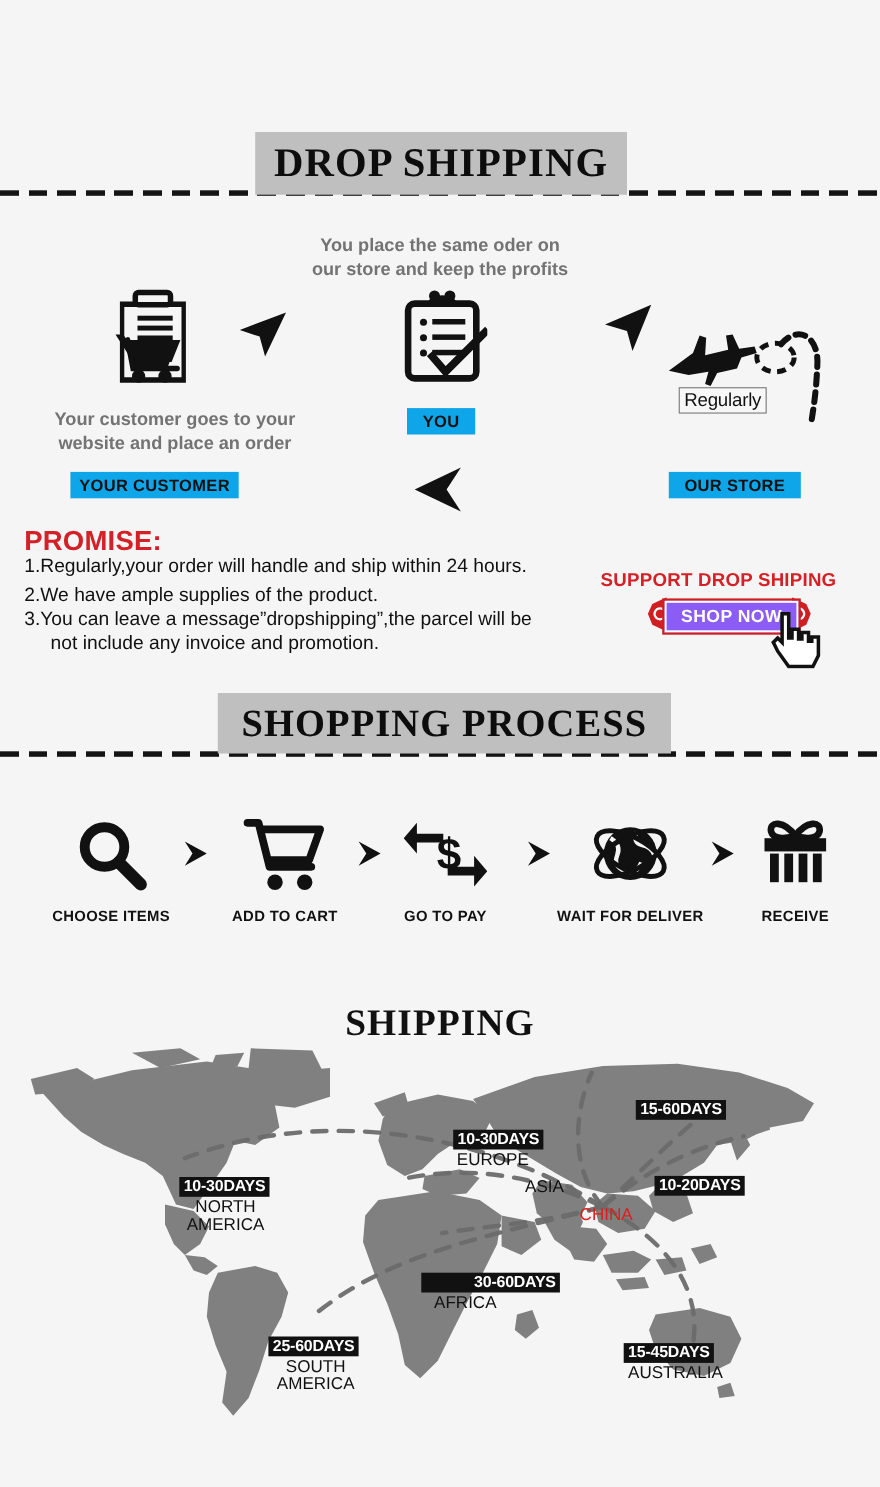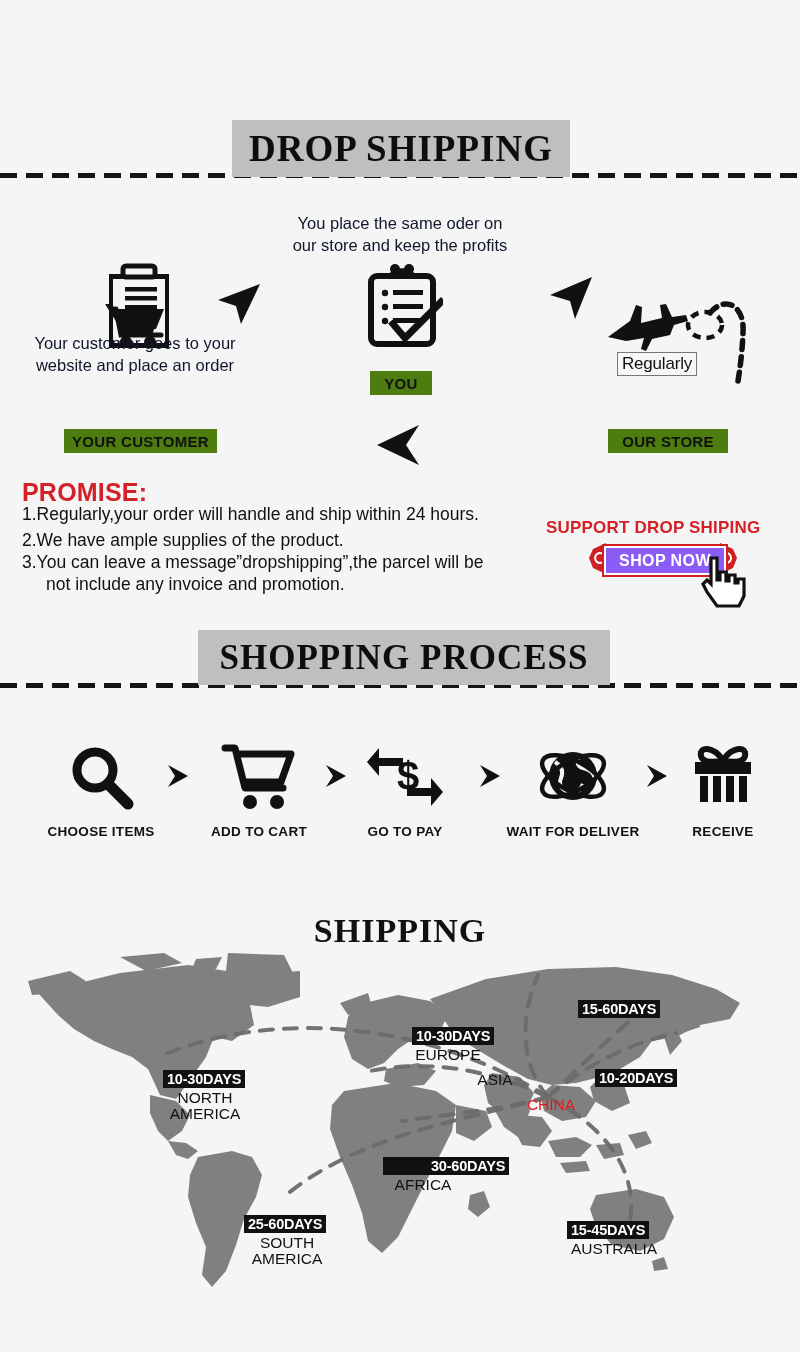--- a/index.html
+++ b/index.html
@@ -33,27 +33,27 @@
   #banner-process{left:198px;top:630px;width:412px;height:55px;font-size:35px;}
 
   .plain-title{
     position:absolute;left:0;width:800px;text-align:center;
     font-family:"Liberation Serif", serif;font-weight:700;
     font-size:34px;color:#111;letter-spacing:1px;
   }
 
   
   .ds-caption{
-    position:absolute;text-align:center;font-size:16.5px;line-height:1.35;color:#0f172a;
-  }
-  #cap-customer{left:0px;top:332px;width:270px;}
+    position:absolute;text-align:center;font-size:16.5px;line-height:1.35;color:#737373;font-weight:bold;
+  }
+  #cap-customer{left:0px;top:370px;width:270px;padding-left:24px;}
   #cap-you{left:255px;top:212px;width:290px;}
 
   .badge-gray{
-    position:absolute;background:#4d7c0f;color:#111;
+    position:absolute;background:#0ea5e9;color:#111;
     font-size:15px;font-weight:600;letter-spacing:.3px;
     display:flex;align-items:center;justify-content:center;
     height:24px;
   }
   #badge-your-customer{left:64px;top:429px;width:153px;}
   #badge-you{left:370px;top:371px;width:62px;}
   #badge-our-store{left:608px;top:429px;width:120px;}
 
   .icon-abs{position:absolute;}
 

